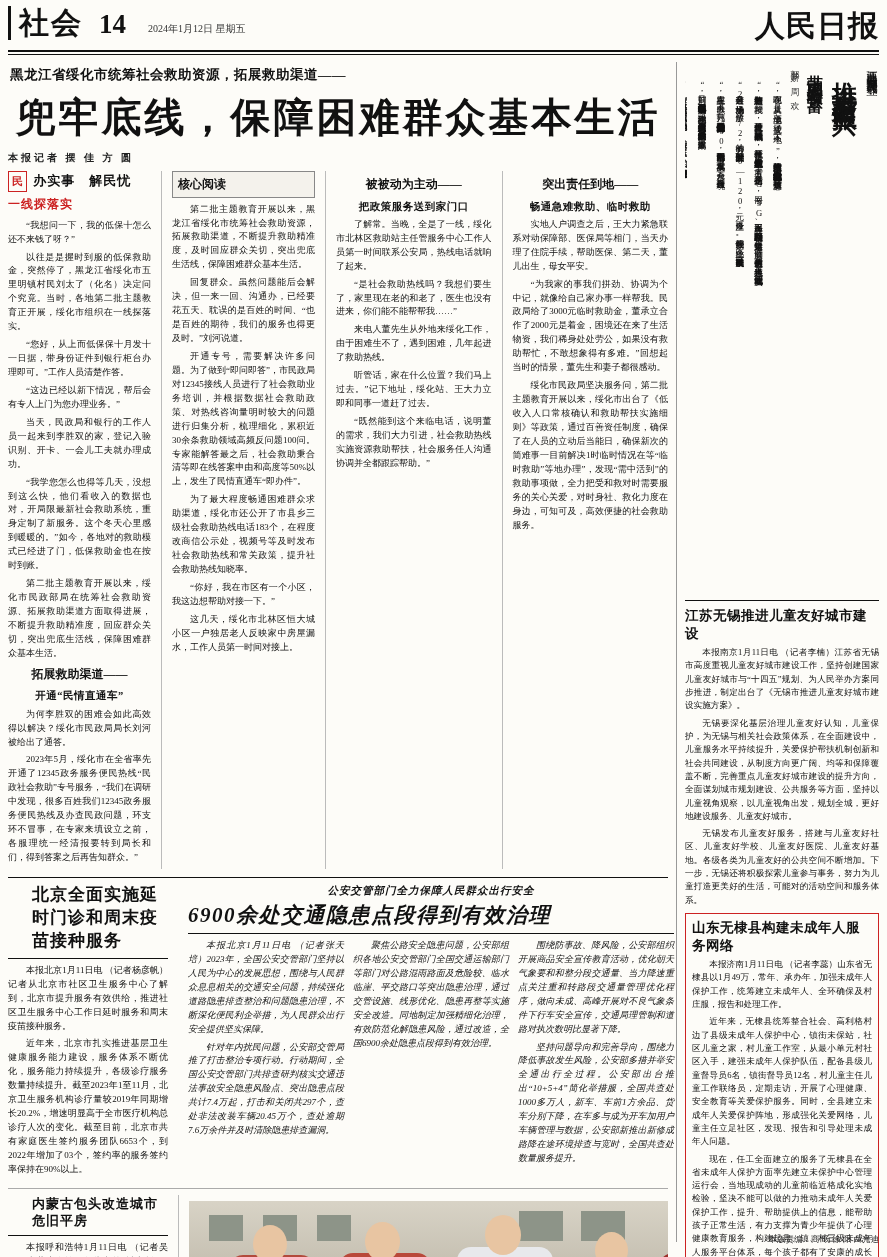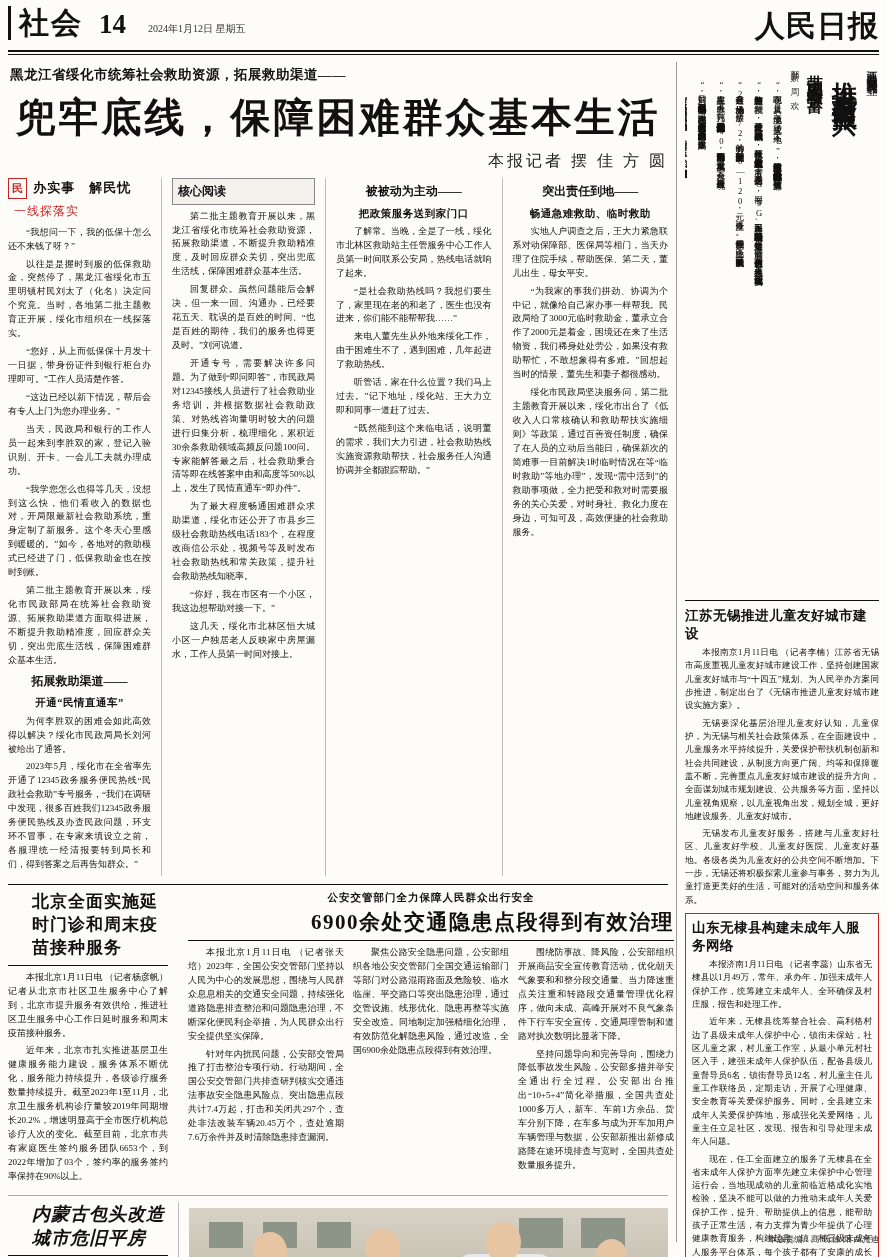--- a/index.html
+++ b/index.html
@@ -29,53 +29,53 @@
   
   .zone-left{position:absolute;left:8px;top:62px;width:660px;}
   .zone-right{position:absolute;left:676px;top:62px;width:203px;height:1180px;border-left:1px solid #999;padding-left:8px;box-sizing:border-box;}
 
   
   .kicker{font-size:13.5px;font-weight:bold;letter-spacing:.5px;margin:4px 0 2px 2px;}
   .headline{
     font-size:40px;font-weight:bold;letter-spacing:3px;text-align:center;
     margin:6px 0 6px 0;font-family:"Liberation Serif",serif;
   }
-  .byline{font-size:16px;text-align:right;letter-spacing:3px;color:#222;margin-bottom:6px;}
+  .byline{font-size:10px;text-align:left;letter-spacing:3px;color:#222;margin-bottom:6px;font-weight:bold;}
 
   
   .art1{display:flex;gap:10px;margin-top:6px;}
   .col{font-size:9px;line-height:1.55;text-align:justify;color:#111;}
   .col p{margin:0 0 4px 0;text-indent:2em;}
   .c1{width:150px;}
   .c2{width:150px;}
   .c3{width:163px;}
   .c4{width:163px;}
   .vline{width:1px;background:#bbb;}
 
   .redbox-title{
     display:inline-block;border:1px solid #c22;color:#c22;font-size:11px;font-weight:bold;
     padding:1px 3px;margin-right:4px;
   }
-  .sub-h-red{color:#c22;font-size:12px;font-weight:normal;letter-spacing:1px;margin:2px 6px 5px;}
+  .sub-h-red{color:#c22;font-size:12px;font-weight:bold;letter-spacing:1px;margin:2px 0 5px;}
   .boxed-head{
     border:1px solid #888;padding:3px 5px;font-size:12px;font-weight:bold;margin-bottom:5px;
     background:#f4f2ec;
   }
   .inline-head{font-size:10.5px;font-weight:bold;margin:5px 0 3px;text-align:center;letter-spacing:.5px;}
   .dashhead{font-size:12px;font-weight:bold;text-align:center;margin:4px 0 3px;}
 
   .sect-divider{border-top:1px solid #111;margin:8px 0 6px;}
   .sect-divider-thin{border-top:1px solid #aaa;margin:7px 0 5px;}
 
   
   .band2{display:flex;gap:10px;margin-top:6px;}
   .b2-left{width:160px;}
-  .b2-right{width:490px;}
+  .b2-right{width:490px;font-style:italic;}
   .h2{font-size:17px;font-weight:bold;line-height:1.35;letter-spacing:1px;margin-left:24px;}
-  .h2c{font-size:21px;font-weight:bold;text-align:right;letter-spacing:1.5px;margin:3px 0 4px;}
+  .h2c{font-size:21px;font-weight:bold;text-align:left;letter-spacing:1.5px;margin:3px 0 4px;}
   .h2c-small{font-size:10.5px;font-weight:bold;text-align:center;letter-spacing:1px;}
   .cols3{display:flex;gap:9px;margin-top:5px;}
   .cols3 .col{width:156px;}
 
   
   .photo{
     position:relative;width:100%;height:232px;margin-top:6px;overflow:hidden;border:0;
     background:#7d8a78;
   }
   .rt-top{display:flex;flex-direction:row-reverse;gap:4px;height:530px;}
@@ -211,21 +211,21 @@
             <p>坚持问题导向和完善导向，围绕力降低事故发生风险，公安部多措并举安全通出行全过程。公安部出台推出“10+5+4”简化举措服，全国共查处1000多万人，新车、车前1方余品、货车分别下降，在车多与成为开车加用户车辆管理与数据，公安部新推出新修成路降在途环境排查与宽时，全国共查处数量服务提升。</p>
           </div>
         </div>
       </div>
     </div>
 
     <div class="sect-divider-thin"></div>
 
     <div class="band2">
       <div class="b2-left">
-        <div class="h2" style="font-size:18px;font-style:italic;">内蒙古包头改造城市危旧平房</div>
+        <div class="h2" style="font-size:13px;">内蒙古包头改造城市危旧平房</div>
         <div style="border-top:1px solid #111;margin:5px 0 5px;"></div>
         <div class="col" style="width:160px;">
           <p>本报呼和浩特1月11日电 （记者吴勇）内蒙古自治区包头市的“城心桥”是在城市建设项目的新进程中，本能与项目现中改造2000余处危旧小区，未全生活改善、居住条件较差、工程教育不匹配、无人在水通过深入调研，了解到民民需要的“舒心”，注进新楼单的起始需要，随即开展更点。</p>
 
         </div>
       </div>
 
       <div class="vline"></div>
 
       <div class="b2-right">

